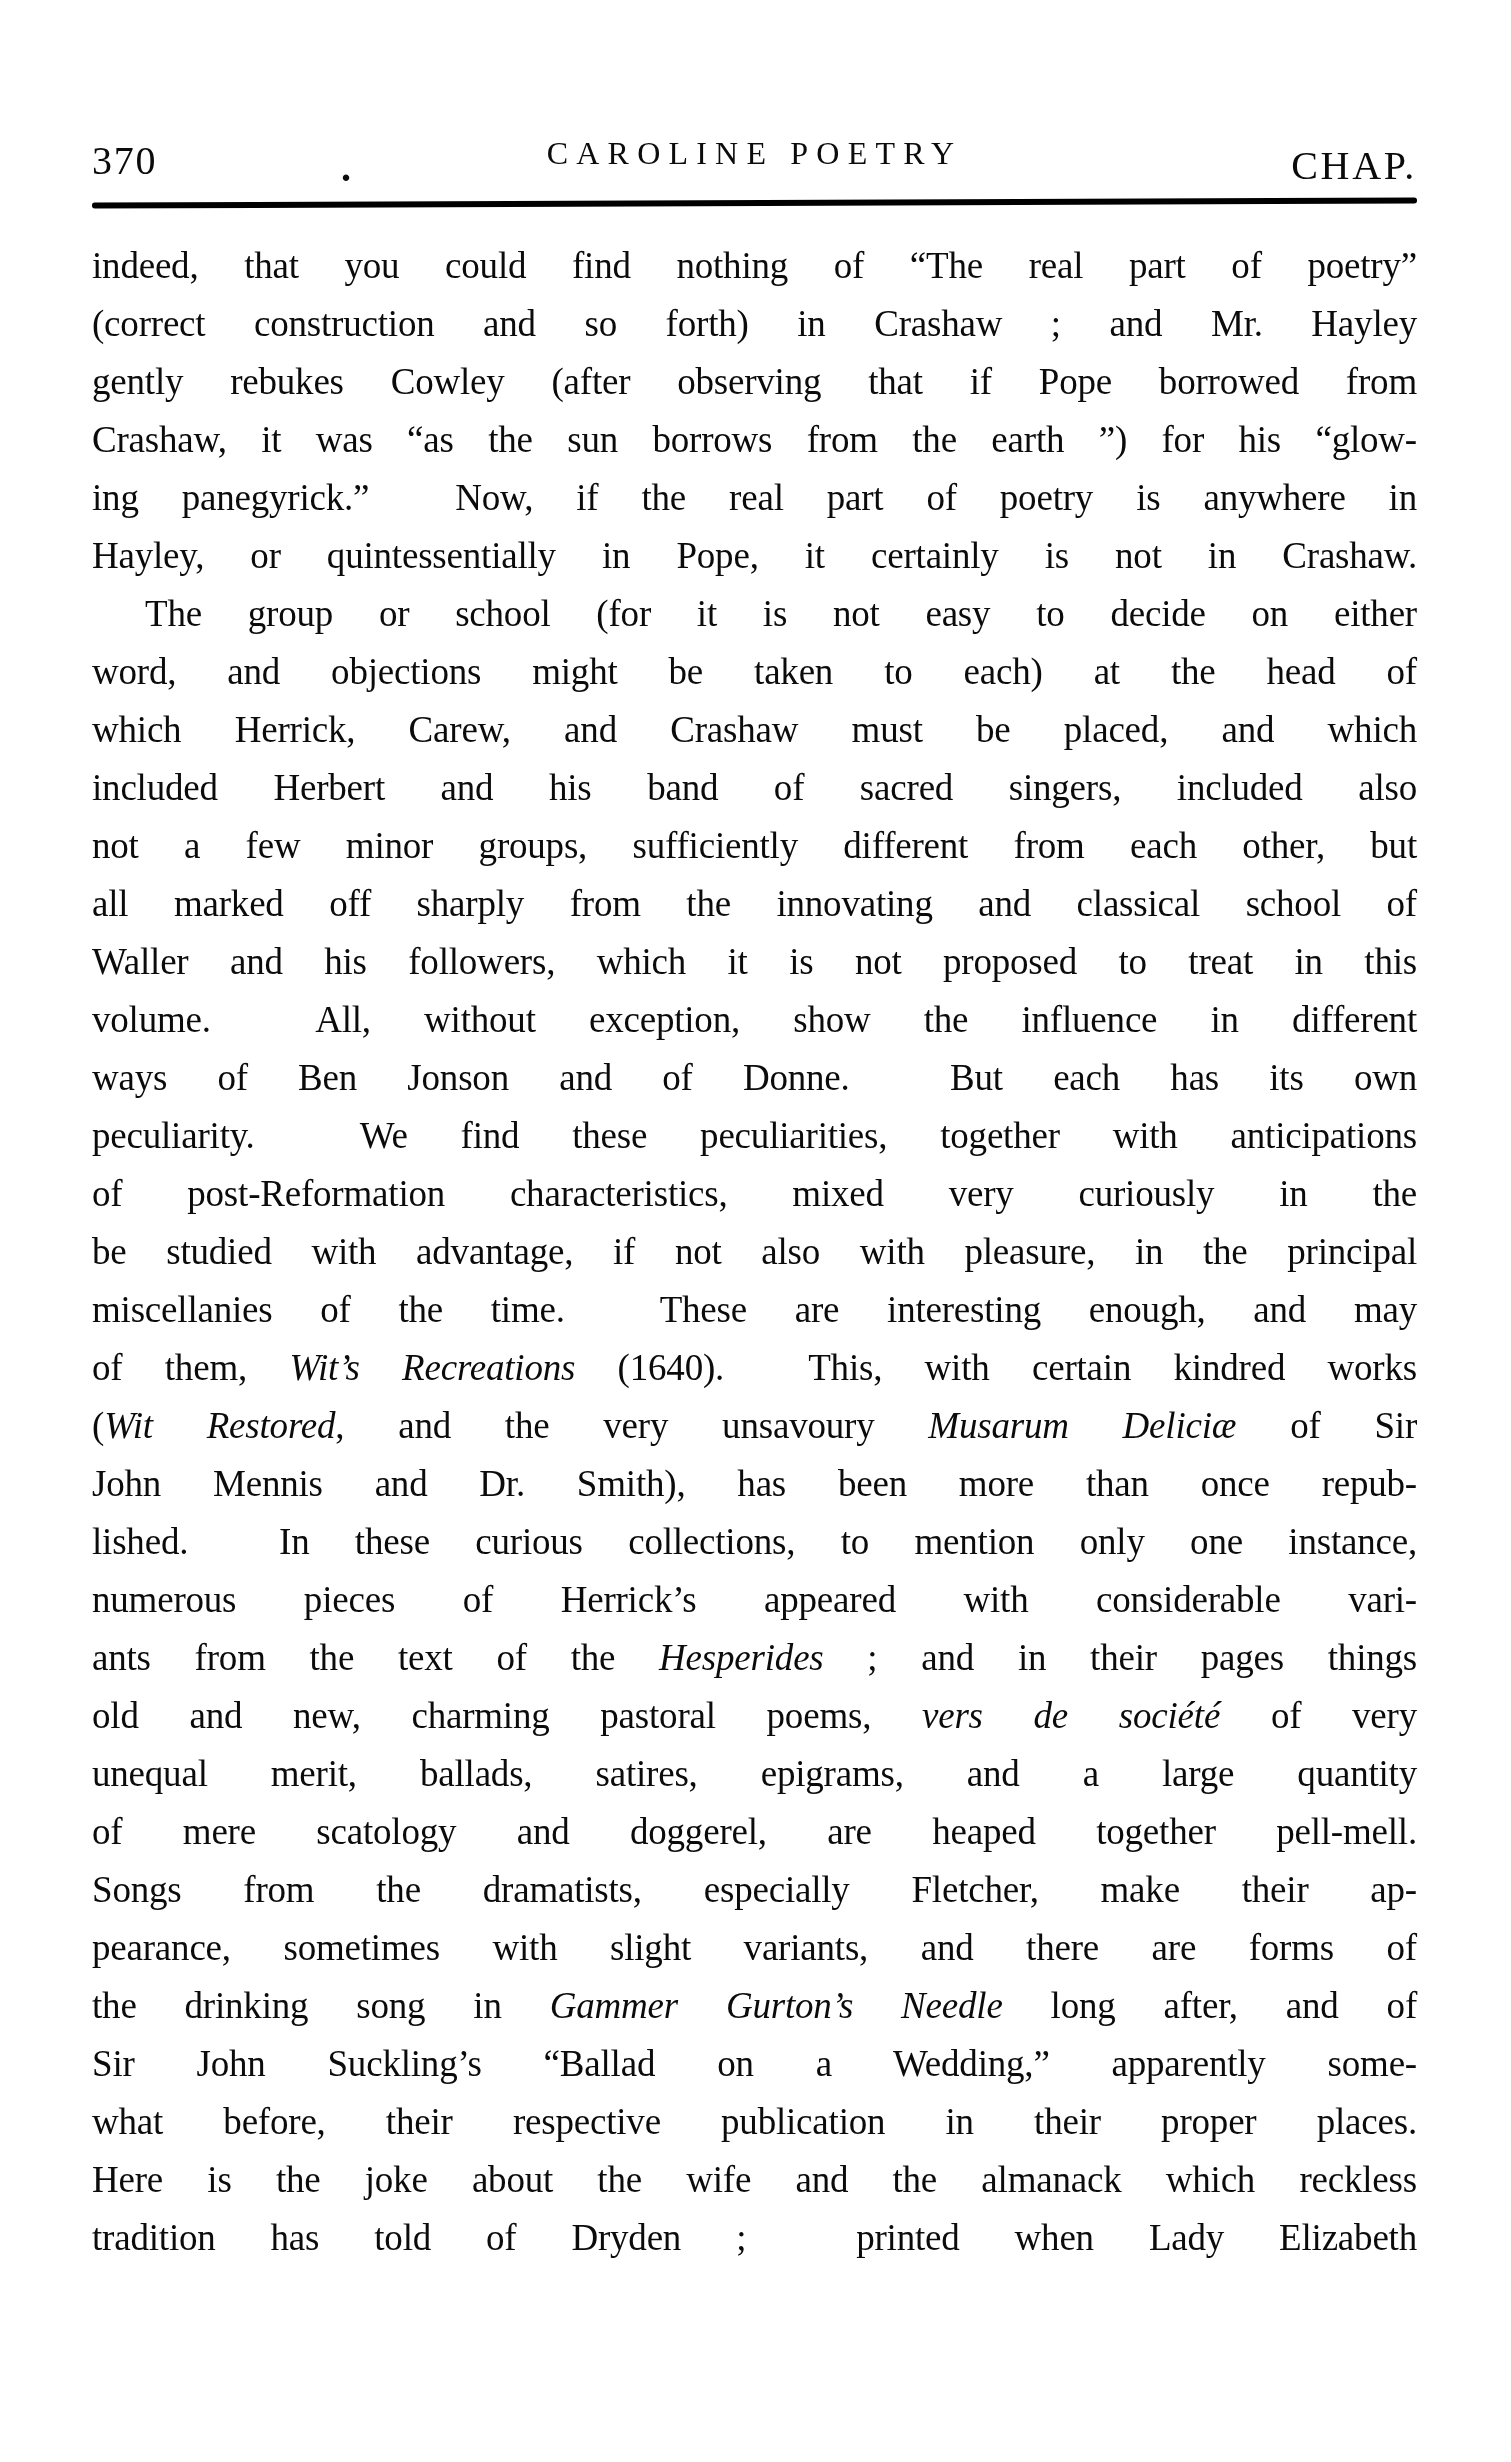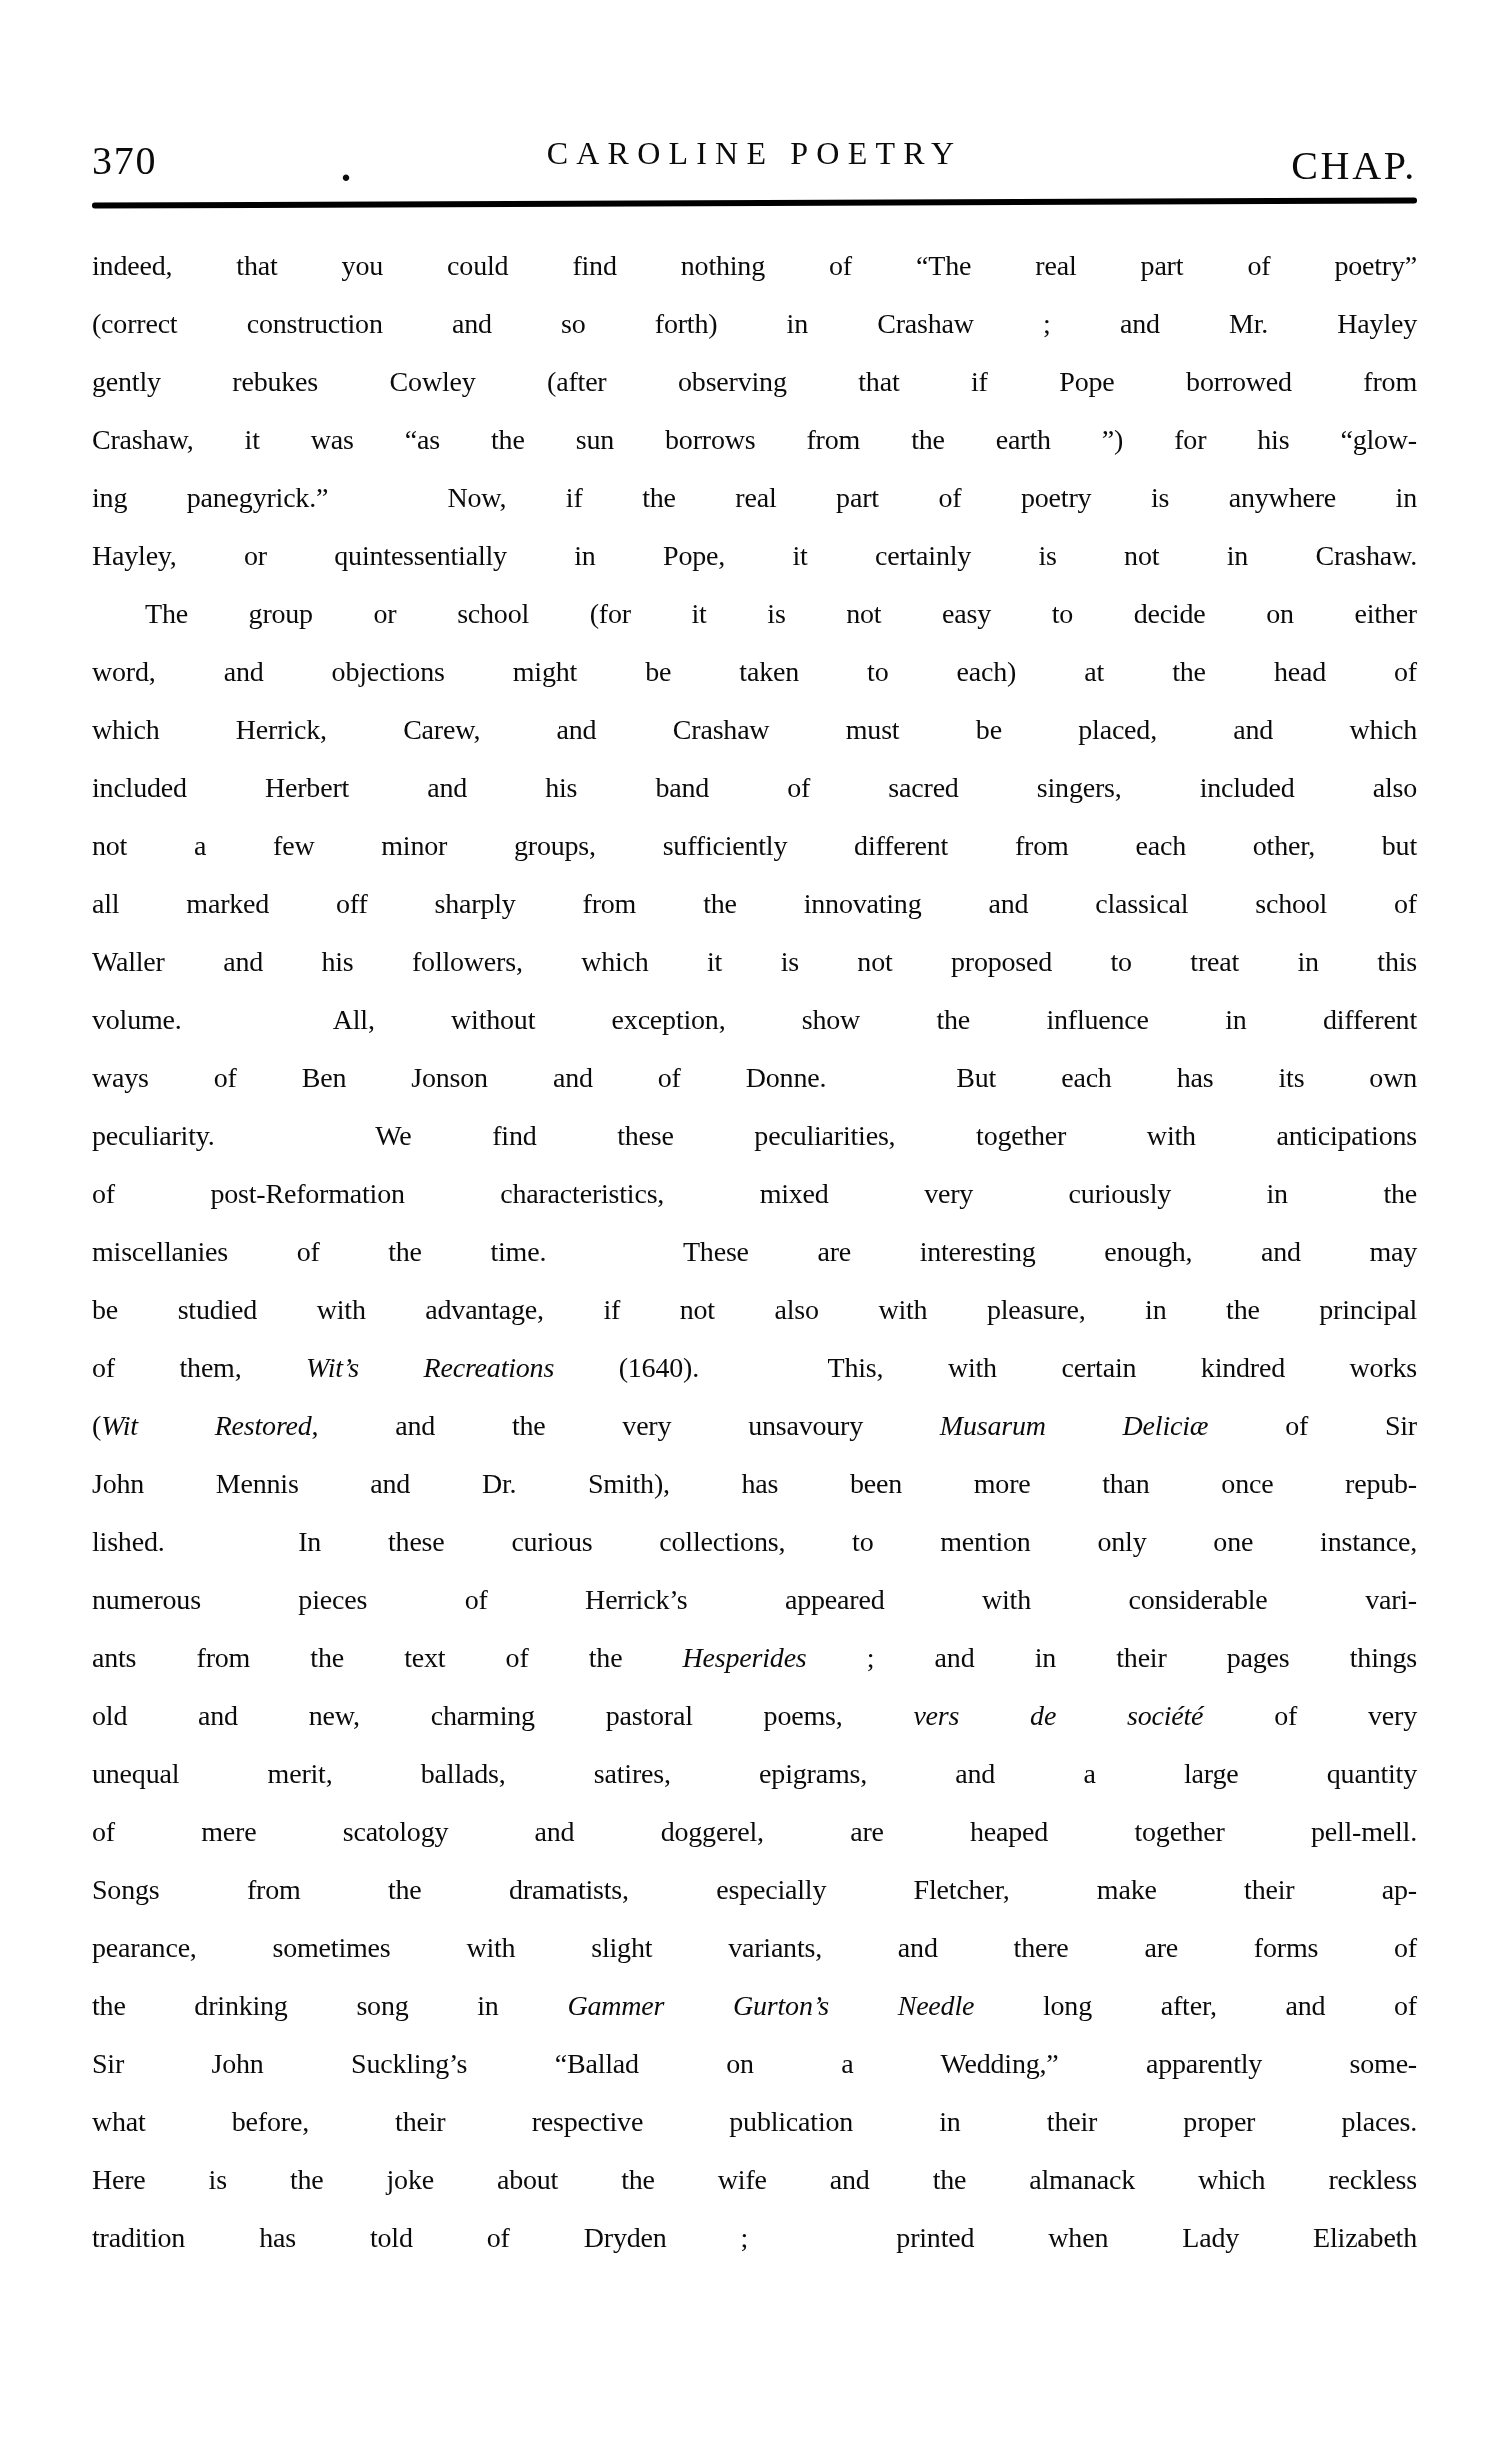--- a/index.html
+++ b/index.html
@@ -63,21 +63,21 @@
   .body-text {
     position: absolute;
     left: 92px;
     top: 237px;
     width: 1325px;
   }
   .line {
     width: 1325px;
     height: 58px;
     line-height: 58px;
-    font-size: 28px;
+    font-size: 37px;
     letter-spacing: -0.2px;
     text-align: justify;
     text-align-last: justify;
     overflow: visible;
     white-space: normal;
   }
   .line.indent { text-indent: 53px; }
   .line em { }
 </style>
 </head>
@@ -105,22 +105,22 @@
       <div class="line"><span>word, and objections might be taken to each) at the head of</span></div>
       <div class="line"><span>which Herrick, Carew, and Crashaw must be placed, and which</span></div>
       <div class="line"><span>included Herbert and his band of sacred singers, included also</span></div>
       <div class="line"><span>not a few minor groups, sufficiently different from each other, but</span></div>
       <div class="line"><span>all marked off sharply from the innovating and classical school of</span></div>
       <div class="line"><span>Waller and his followers, which it is not proposed to treat in this</span></div>
       <div class="line"><span>volume.&nbsp; All, without exception, show the influence in different</span></div>
       <div class="line"><span>ways of Ben Jonson and of Donne.&nbsp; But each has its own</span></div>
       <div class="line"><span>peculiarity.&nbsp; We find these peculiarities, together with anticipations</span></div>
       <div class="line"><span>of post-Reformation characteristics, mixed very curiously in the</span></div>
+      <div class="line"><span>be studied with advantage, if not also with pleasure, in the principal</span></div>
       <div class="line"><span>miscellanies of the time.&nbsp; These are interesting enough, and may</span></div>
-      <div class="line"><span>be studied with advantage, if not also with pleasure, in the principal</span></div>
       <div class="line"><span>of them, </span><em>Wit’s Recreations</em><span> (1640).&nbsp; This, with certain kindred works</span></div>
       <div class="line"><span>(</span><em>Wit Restored</em><span>, and the very unsavoury </span><em>Musarum Deliciæ</em><span> of Sir</span></div>
       <div class="line"><span>John Mennis and Dr. Smith), has been more than once repub-</span></div>
       <div class="line"><span>lished.&nbsp; In these curious collections, to mention only one instance,</span></div>
       <div class="line"><span>numerous pieces of Herrick’s appeared with considerable vari-</span></div>
       <div class="line"><span>ants from the text of the </span><em>Hesperides</em><span> ; and in their pages things</span></div>
       <div class="line"><span>old and new, charming pastoral poems, </span><em>vers de société</em><span> of very</span></div>
       <div class="line"><span>unequal merit, ballads, satires, epigrams, and a large quantity</span></div>
       <div class="line"><span>of mere scatology and doggerel, are heaped together pell-mell.</span></div>
       <div class="line"><span>Songs from the dramatists, especially Fletcher, make their ap-</span></div>

